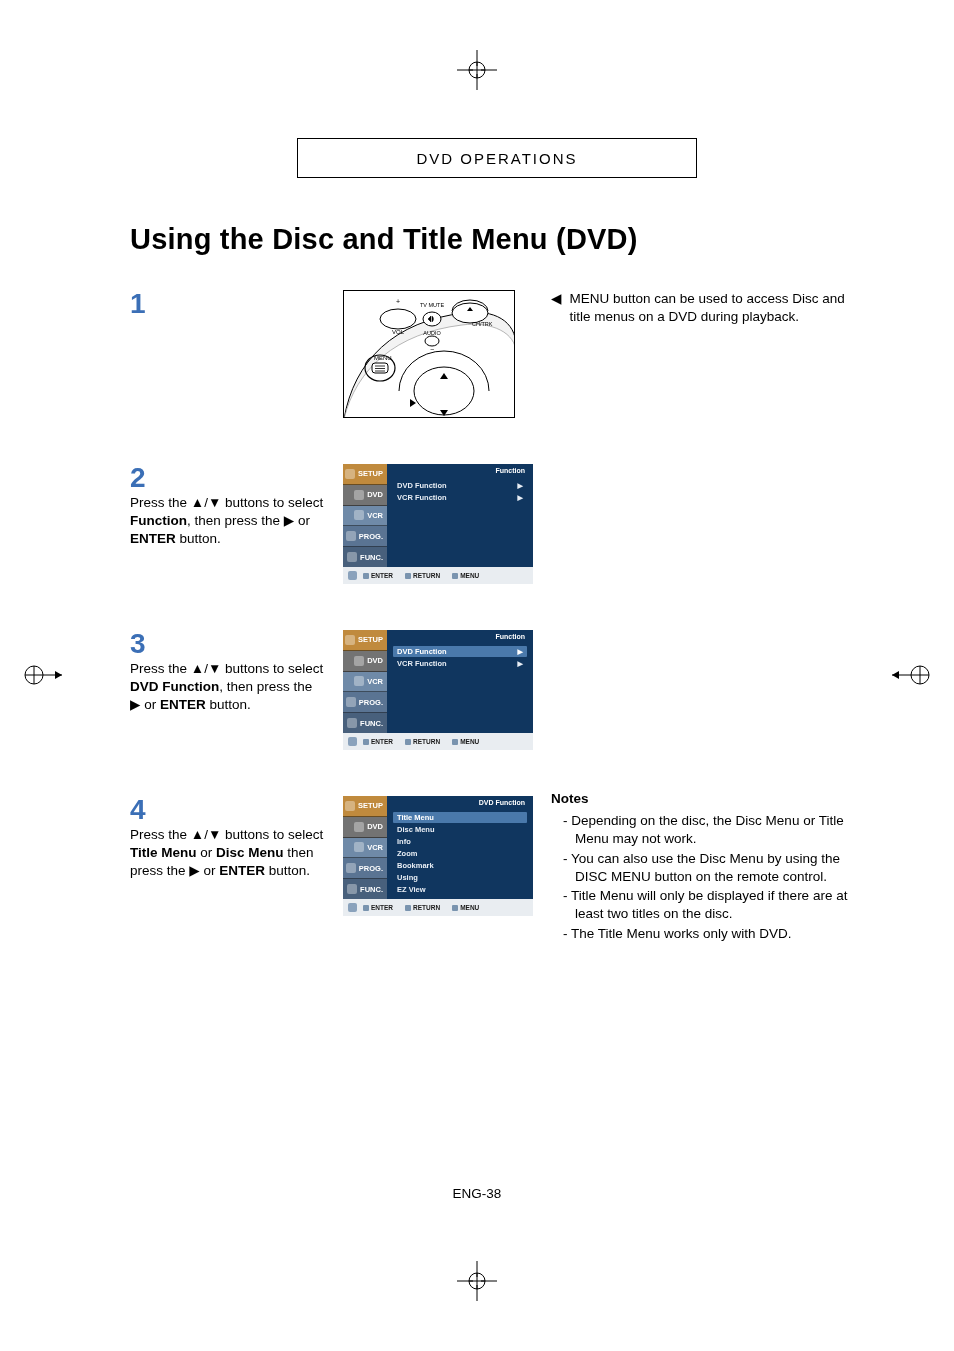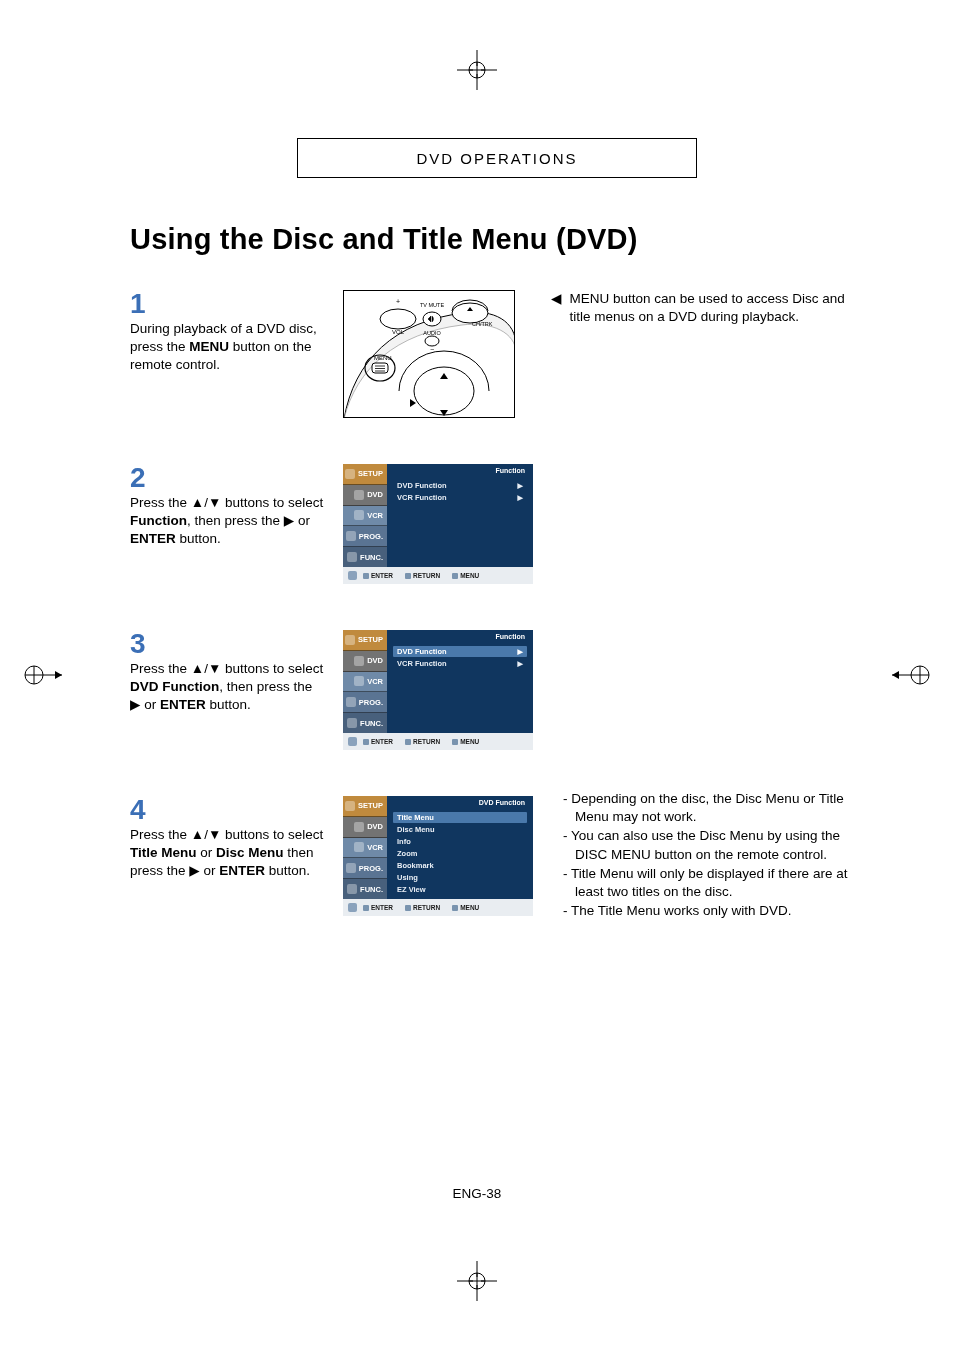--- a/index.html
+++ b/index.html
@@ -166,21 +166,20 @@
 
   <div class="header-box">
     <span>DVD OPERATIONS</span>
   </div>
 
   <h1 class="title">Using the Disc and Title Menu (DVD)</h1>
 
   <div class="row">
     <div class="stepcol">
       <div class="stepnum">1</div>
-      <div class="steptxt">During playback of a DVD disc, press the <b>MENU</b> button on the remote control.</div>
     </div>
     <div class="figcol">
       <div class="remote-box">
         <svg width="172" height="128" viewBox="0 0 172 128">
 
           <path d="M0,128 C10,70 50,30 120,22 C150,18 172,30 172,55 L172,128 Z" fill="#f3f3f3" stroke="#000" stroke-width="1"></path>
           <path d="M0,128 C12,78 52,42 118,34 C148,30 172,42 172,62 L172,128 Z" fill="#fff" stroke="#888" stroke-width="0.6"></path>
 
           <ellipse cx="54" cy="28" rx="18" ry="10" fill="#fff" stroke="#000"></ellipse>
           <text x="54" y="13" font-size="7" text-anchor="middle" fill="#000">+</text>
@@ -385,20 +384,21 @@
         </div>
         <div class="osd-footer">
           <div class="dot"></div>
           <span class="k">ENTER</span>
           <span class="k">RETURN</span>
           <span class="k">MENU</span>
         </div>
       </div>
     </div>
     <div class="sidecol notes">
+      <h4>Notes</h4>
       <ul>
           <li>Depending on the disc, the Disc Menu or Title Menu may not work.</li>
           <li>You can also use the Disc Menu by using the DISC MENU button on the remote control.</li>
           <li>Title Menu will only be displayed if there are at least two titles on the disc.</li>
           <li>The Title Menu works only with DVD.</li>
         </ul>
     </div>
   </div>
 
 </div>

